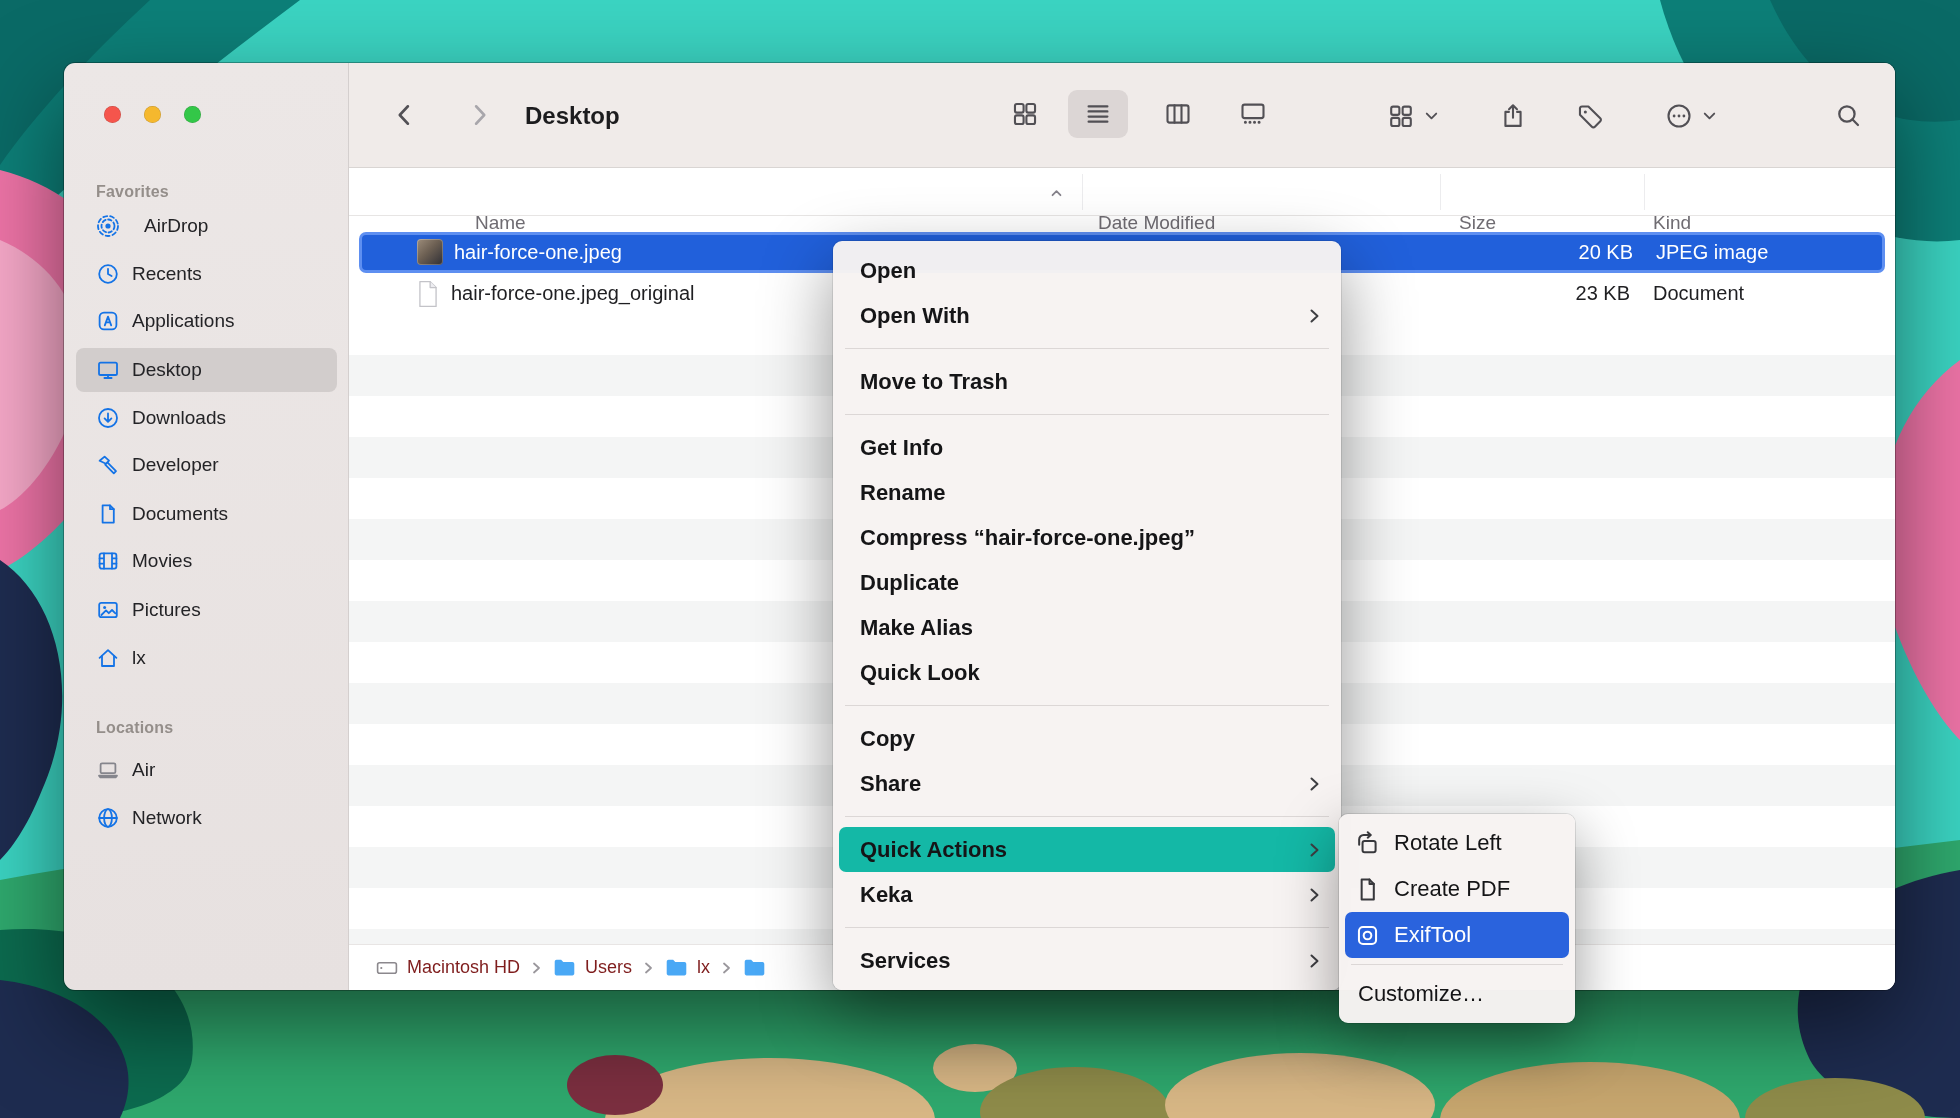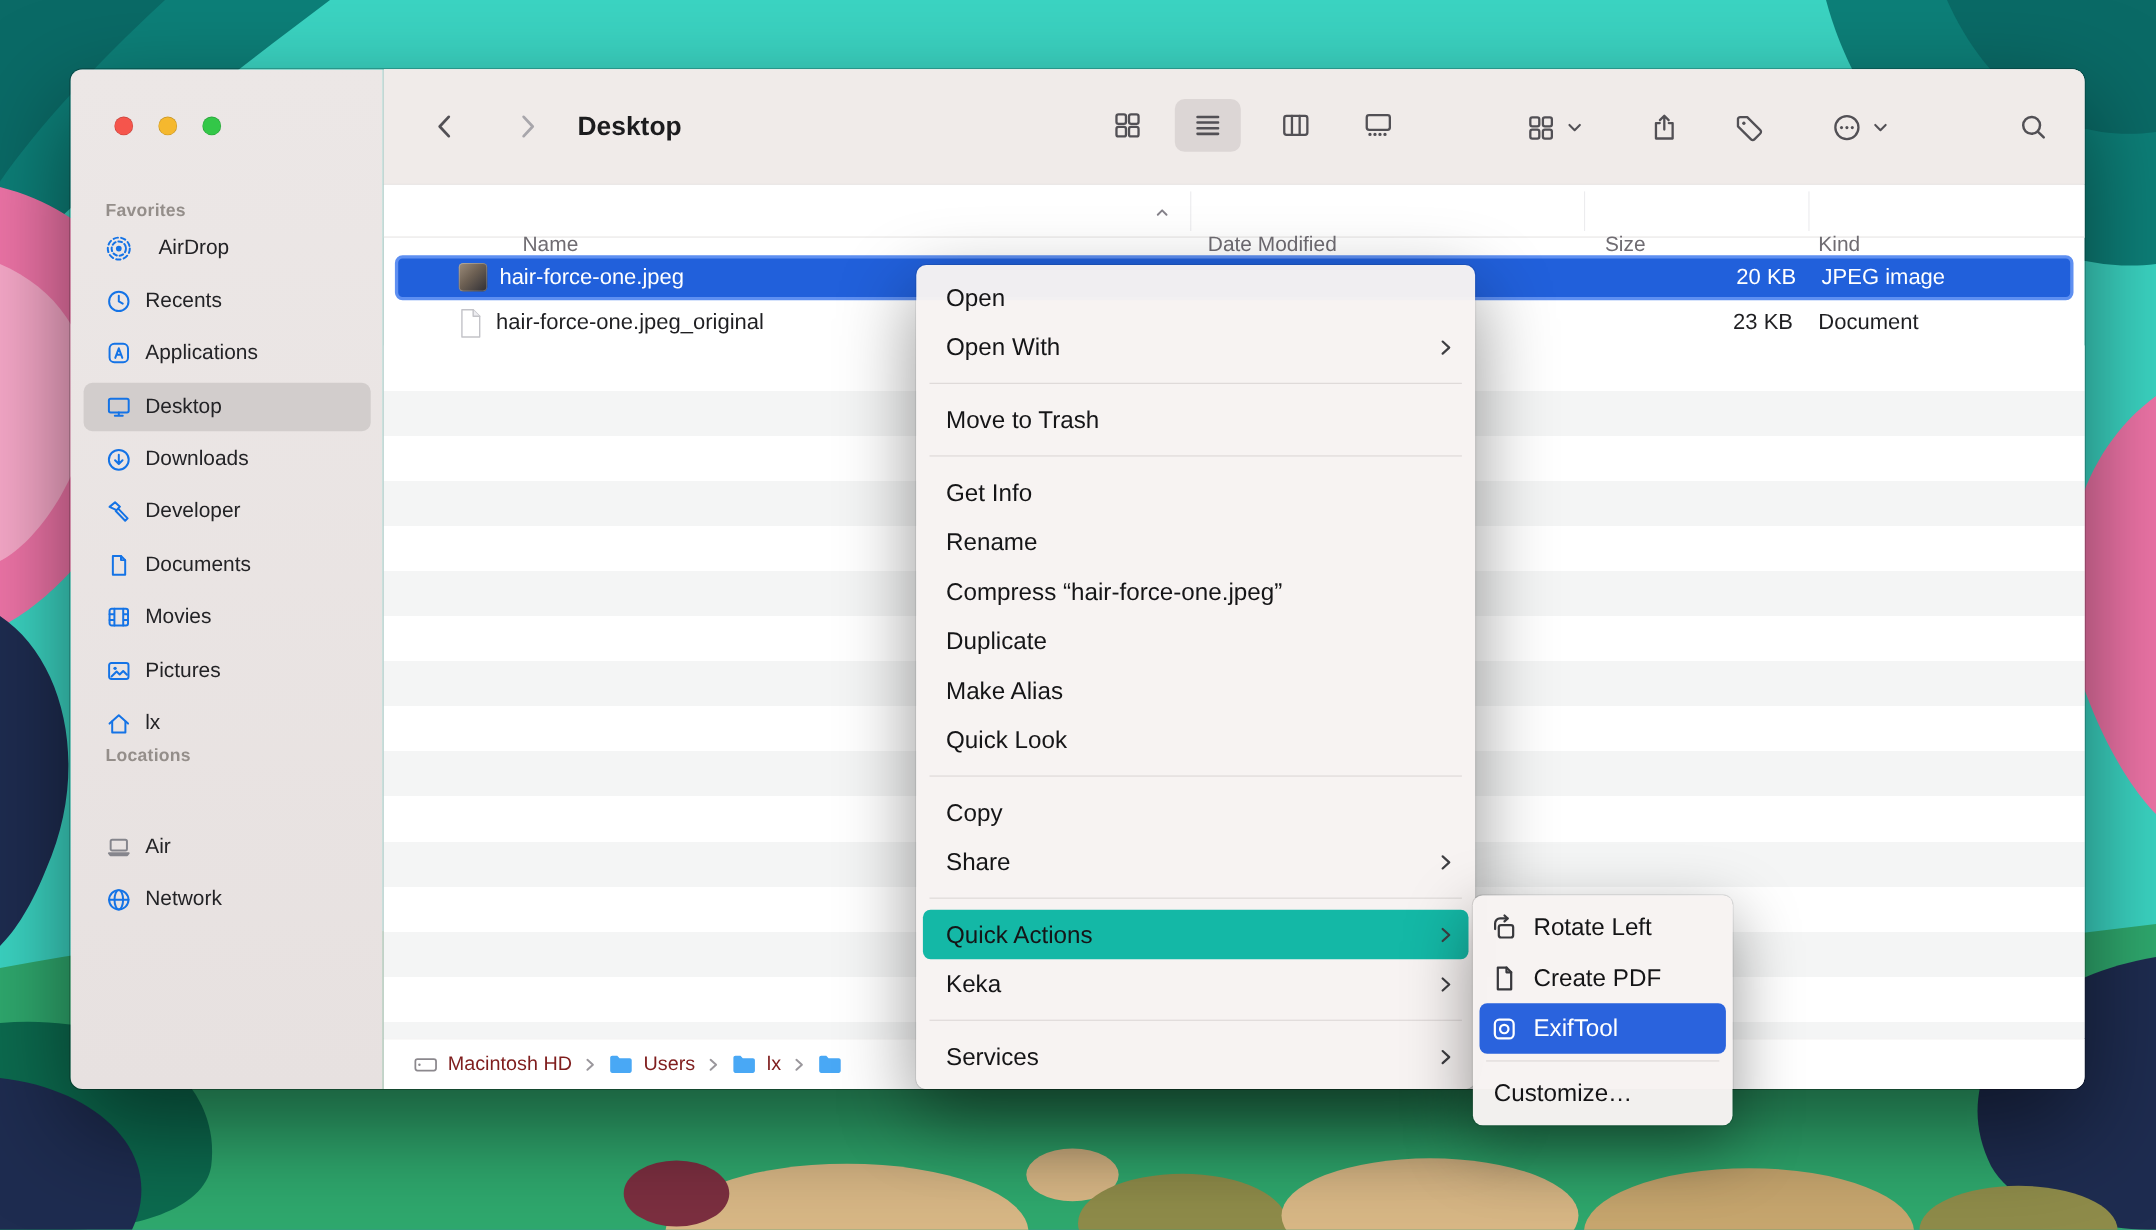--- a/index.html
+++ b/index.html
@@ -74,21 +74,21 @@
               background:#fff; border-top:1px solid #e8e5e4;
               border-bottom-right-radius:11px; display:flex; align-items:center; }
   .path-item { display:flex; align-items:center; gap:8px; font-size:18px; color:#7f1d1d; }
 
   
   .cmenu { position:absolute; left:833px; top:241px; width:508px; height:749px;
            background:rgba(247,243,242,.97); border-radius:9px; padding:7px 0;
            box-shadow:0 0 0 1px rgba(0,0,0,.09), 0 24px 70px rgba(0,0,0,.42);
            z-index:10; }
   .mi { position:relative; height:45px; display:flex; align-items:center;
-        padding:0 22px 0 27px; font-size:22px; color:#151517; }
+        padding:0 22px 0 27px; font-size:22px; color:#151517;font-weight:bold; }
   .mi .sub-arrow { position:absolute; right:20px; width:13px; height:20px; color:#3e3e42; }
   .mi.hl { margin:0 6px; padding-left:21px; border-radius:7px; background:#14b8a6; }
   .mi.hl .sub-arrow { right:14px; }
   .msep { height:1px; background:#dcd7d6; margin:10px 12px; }
 
   
   .smenu { position:absolute; left:1339px; top:814px; width:236px;
            background:rgba(247,243,242,.98); border-radius:9px; padding:6px;
            box-shadow:0 0 0 1px rgba(0,0,0,.1), 0 20px 60px rgba(0,0,0,.4);
            z-index:11; }
@@ -209,21 +209,21 @@
         <span>Pictures</span>
       </div>
       <div class="side-row" style="top:573px;">
         <svg class="icon sicon" viewBox="0 0 24 24">
           <path d="M3.6 11.8 L12 4.2 L20.4 11.8"></path>
           <path d="M6 9.8 V20 H18 V9.8"></path>
           </svg>
         <span>lx</span>
       </div>
 
-      <div class="side-sec-title" style="top:616px;">Locations</div>
+      <div class="side-sec-title" style="top:656px;">Locations</div>
 
       <div class="side-row" style="top:685px;">
         <svg class="icon sicon gray" viewBox="0 0 24 24">
           <rect x="4.6" y="5.4" width="14.8" height="9.8" rx="1.4"></rect>
           <path d="M3 17.6 H21 L19.6 19.4 H4.4 Z"></path>
           </svg>
         <span>Air</span>
       </div>
       <div class="side-row" style="top:733px;">
         <svg class="icon sicon" viewBox="0 0 24 24">

